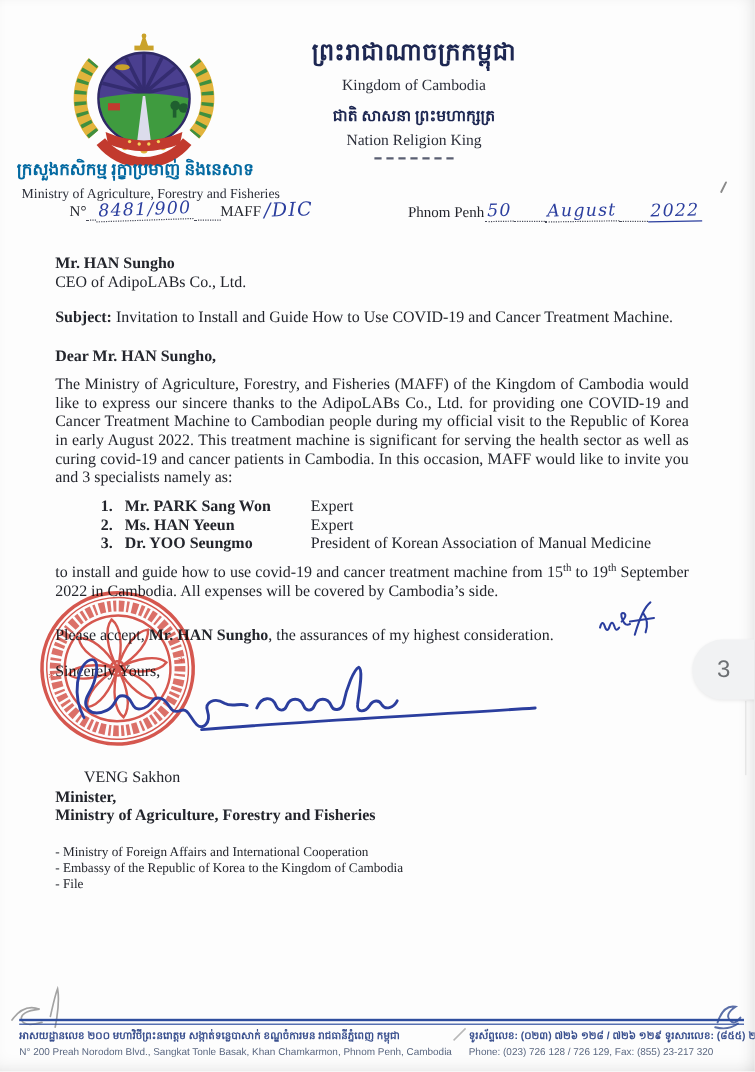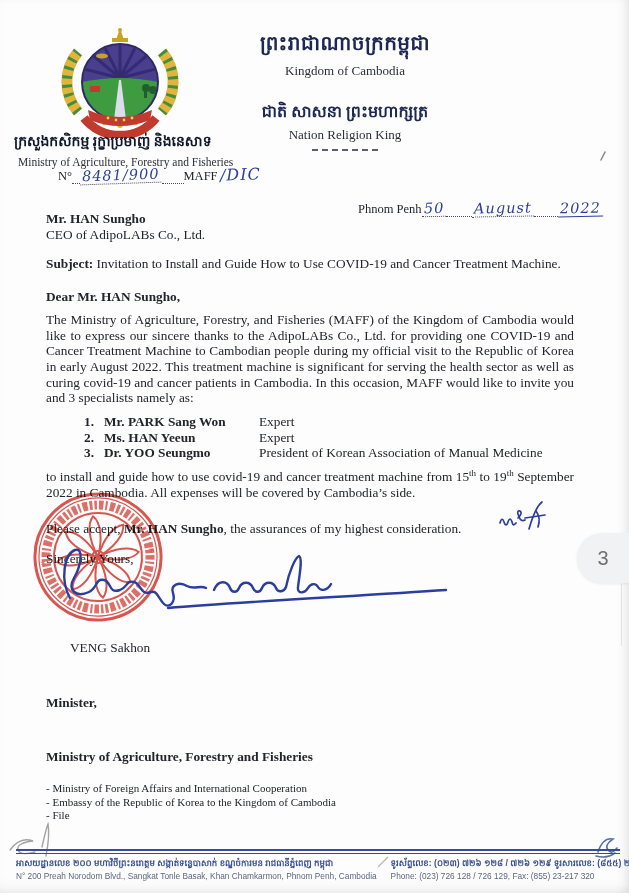--- a/index.html
+++ b/index.html
@@ -9,30 +9,30 @@
     background:#fdfdfd; overflow:hidden;
     font-family:"Liberation Serif","DejaVu Serif",serif;
     color:#23252c;
     box-shadow: inset -8px 0 14px -8px rgba(0,0,0,.14), inset 0 -10px 16px -10px rgba(0,0,0,.10);
   }
   
   .logo { position:absolute; left:54px; top:26px; width:132px; height:112px; }
   .header-center { position:absolute; left:210px; top:30px; width:270px; text-align:center; }
   .kingdom-km { font-size:20px; font-weight:bold; color:#1d2752; letter-spacing:.5px; }
   .kingdom-en { font-size:13px; color:#2c2f3a; margin-top:3px; }
-  .motto-km { font-size:16px; font-weight:bold; color:#1d2752; margin-top:22px; }
+  .motto-km { font-size:13px; font-weight:bold; color:#1d2752; margin-top:9px; }
   .motto-en { font-size:13px; color:#2c2f3a; margin-top:2px; }
   .hdr-divider { width:66px; margin:6px auto 0; border-top:2px dashed #5a5f72; height:0; }
 
   .ministry-block { position:absolute; left:14px; top:132px; width:330px; }
-  .ministry-km { font-size:14px; font-weight:bold; color:#0f172a; }
+  .ministry-km { font-size:14px; font-weight:bold; color:#0369a1; }
   .ministry-en { font-size:11.5px; color:#2c2f3a; margin-top:3px; padding-left:4px; }
 
   .refline { position:absolute; left:58px; top:165px; width:280px; display:flex; align-items:flex-end; font-size:12.5px; }
-  .dateline { position:absolute; left:358px; top:168px; width:262px; display:flex; align-items:flex-end; font-size:12.5px;margin-top:32px; }
+  .dateline { position:absolute; left:340px; top:168px; width:262px; display:flex; align-items:flex-end; font-size:12.5px; }
   .hand { font-family:"DejaVu Serif",serif; font-style:italic; color:#2b3e9e; }
   .hand-ref { font-size:14.5px; transform:rotate(-2deg); letter-spacing:1px; padding:0 2px; }
   .hand-date { font-size:14.5px; letter-spacing:1px; padding:0 2px; transform:rotate(-1deg); }
   .dotseg { border-bottom:1.6px dotted #474a58; }
   .leader { flex:0 0 auto; border-bottom:1.6px dotted #474a58; height:13px; }
   .date-underline { border-bottom:1.3px solid #2b3e9e; }
 
   .tick-top-right { position:absolute; left:598px; top:150px; }
 
   
@@ -45,21 +45,21 @@
   .spec-list { margin-top:8px; }
   .spec-row { display:flex; padding-left:38px; }
   .spec-num { flex:0 0 20px; font-weight:bold; }
   .spec-name { flex:0 0 155px; font-weight:bold; }
   .spec-role { flex:1 1 auto; }
   .para2 { margin-top:8px; }
   .closing { margin-top:20px; position:relative; }
   .sincerely { margin-top:15px; }
   .sig-space { height:73px; }
   .signer-name { font-weight:normal;margin-left:24px; }
-  .signer-title { font-weight:bold;margin-top:39px; }
+  .signer-title { font-weight:bold; }
   .cc-block { margin-top:17px; font-size:11px; line-height:13.5px; text-align:left; }
   .cc-label { font-weight:bold; font-size:11.5px; margin-bottom:1px; }
 
   
   .stamp { position:absolute; left:30px; top:489px; width:136px; height:136px; opacity:.82; mix-blend-mode:multiply; transform:rotate(-7deg); z-index:4; pointer-events:none; }
   .signature { position:absolute; left:48px; top:540px; width:420px; height:80px; z-index:5; pointer-events:none; }
   .initials { position:absolute; left:496px; top:499px; width:52px; height:34px; z-index:5; }
 
   
   .pencil-mark { position:absolute; left:6px; top:820px; }

